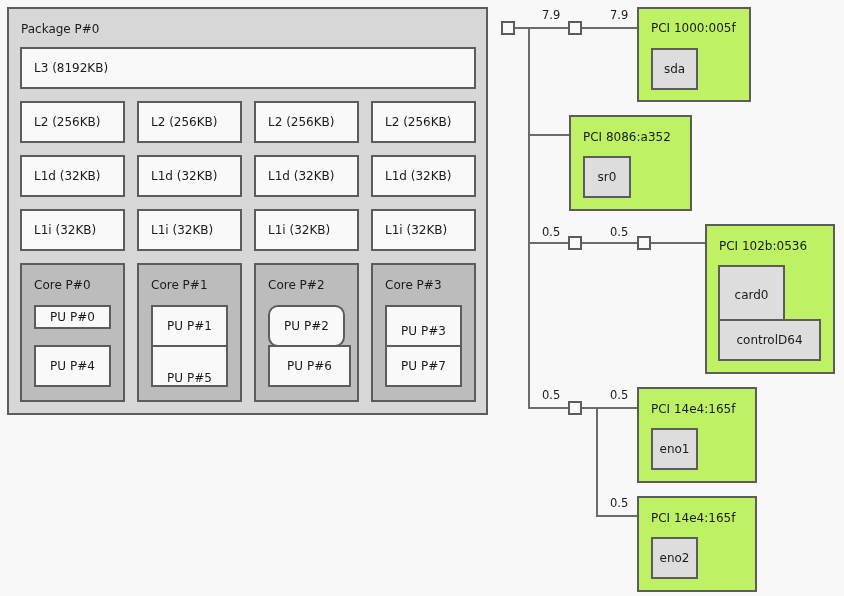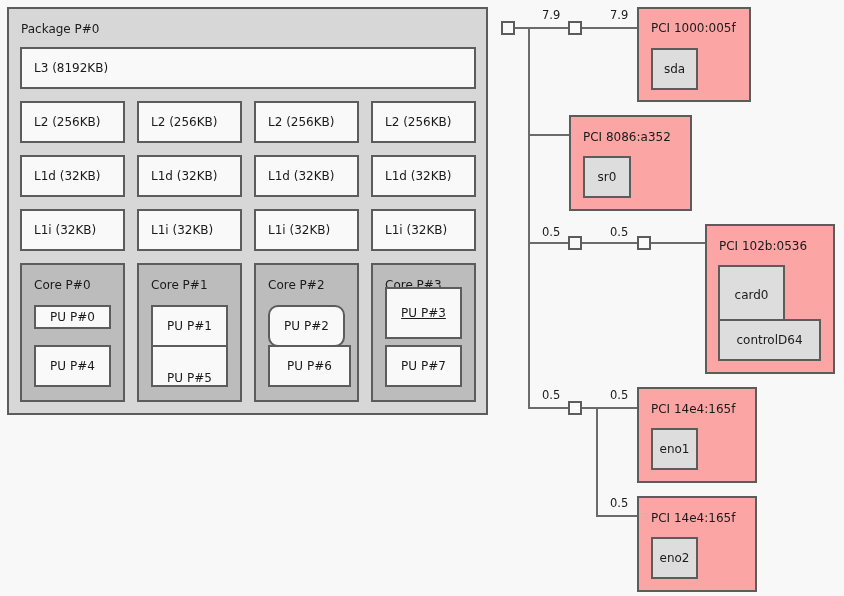--- a/index.html
+++ b/index.html
@@ -5,21 +5,21 @@
   html, body { margin: 0; padding: 0; }
   body {
     width: 844px; height: 596px; background: #f8f8f8; position: relative; overflow: hidden;
     font-family: "DejaVu Sans", sans-serif; font-size: 12px; color: #1a1a1a;
   }
   .box { position: absolute; box-sizing: border-box; border: 2px solid #5c5c5c; }
   .pkg { background: #d7d7d7; }
   .cache { background: #f9f9f9; display: flex; align-items: center; padding-left: 12px; }
   .core { background: #bcbcbc; }
   .pu { background: #f9f9f9; display: flex; align-items: center; justify-content: center; }
-  .pci { background: #fca5a5; }
+  .pci { background: #bef264; }
   .osdev { background: #dddddd; display: flex; align-items: center; justify-content: center; }
   .lbl { position: absolute; white-space: nowrap; }
   .line { position: absolute; background: #6b6b6b; }
   .sq { position: absolute; width: 14px; height: 14px; box-sizing: border-box; border: 2px solid #5c5c5c; background: #f9f9f9; }
   .bw { position: absolute; font-size: 11.5px; color: #1a1a1a; }
 </style>
 </head>
 <body>
 
 <div class="box pkg" style="left:7px;top:7px;width:481px;height:408px;">
@@ -95,21 +95,21 @@
 <div class="box pu" style="left:268px;top:305px;width:77px;height:42px;border-radius:10px;">
     <span>PU P#2</span>
   </div>
 <div class="box pu" style="left:268px;top:345px;width:83px;height:42px;">
     <span>PU P#6</span>
   </div>
 
 <div class="box core" style="left:371px;top:263px;width:105px;height:139px;">
   <span class="lbl" style="left:12px;top:13px;">Core P#3</span>
 </div>
-<div class="box pu" style="left:385px;top:287px;width:77px;height:52px;text-decoration:underline;">
+<div class="box pu" style="left:385px;top:305px;width:77px;height:52px;">
     <span>PU P#3</span>
   </div>
 <div class="box pu" style="left:385px;top:345px;width:77px;height:42px;">
     <span>PU P#7</span>
   </div>
 
 <div class="line" style="left:514px;top:27px;width:15px;height:2px;"></div>
 <div class="line" style="left:528px;top:27px;width:2px;height:382px;"></div>
 <div class="line" style="left:528px;top:27px;width:110px;height:2px;"></div>
 <div class="line" style="left:528px;top:134px;width:42px;height:2px;"></div>

